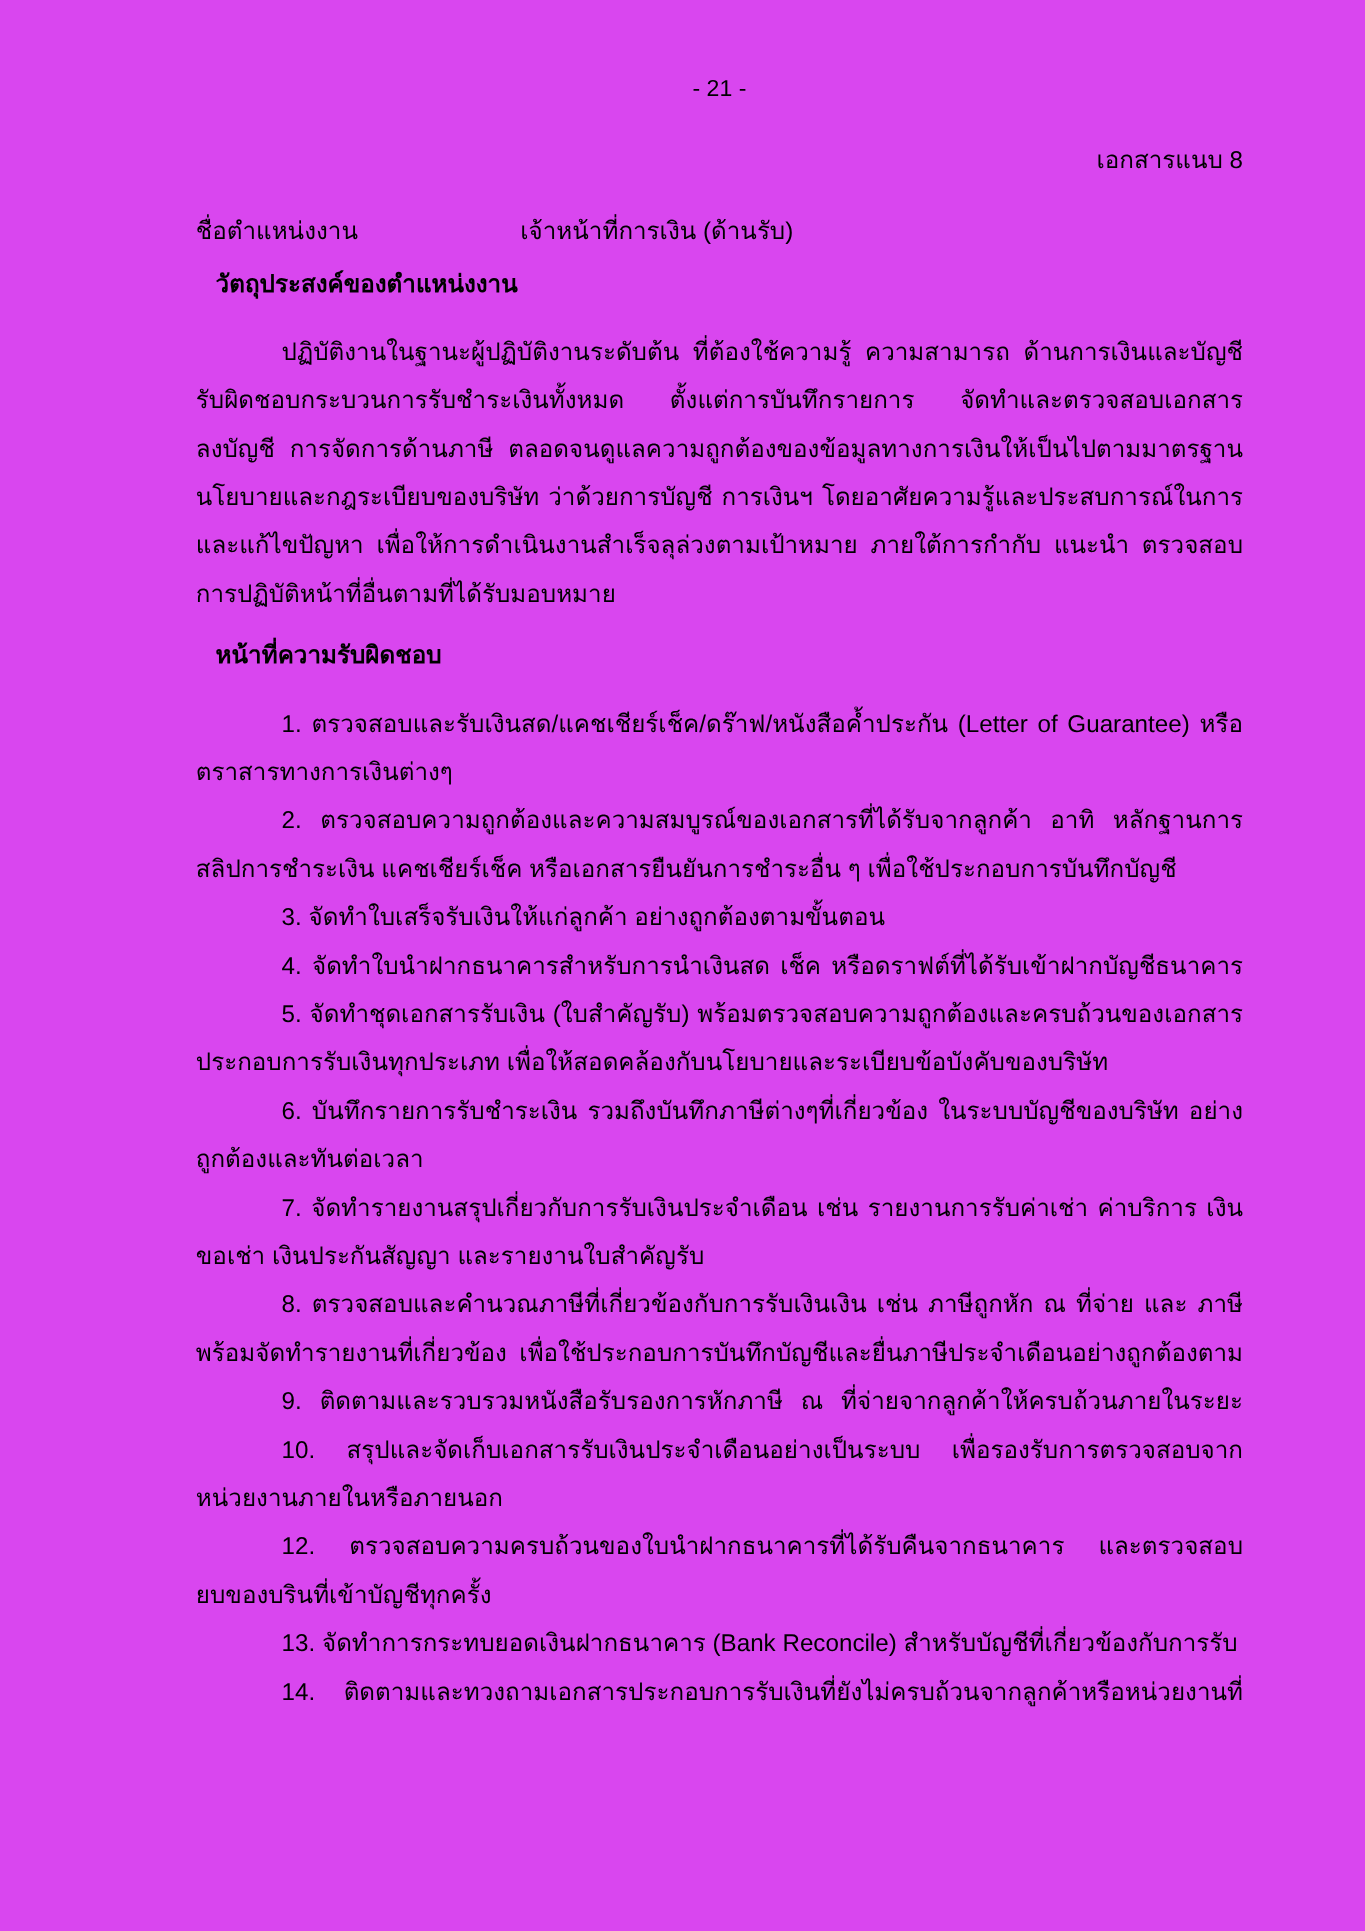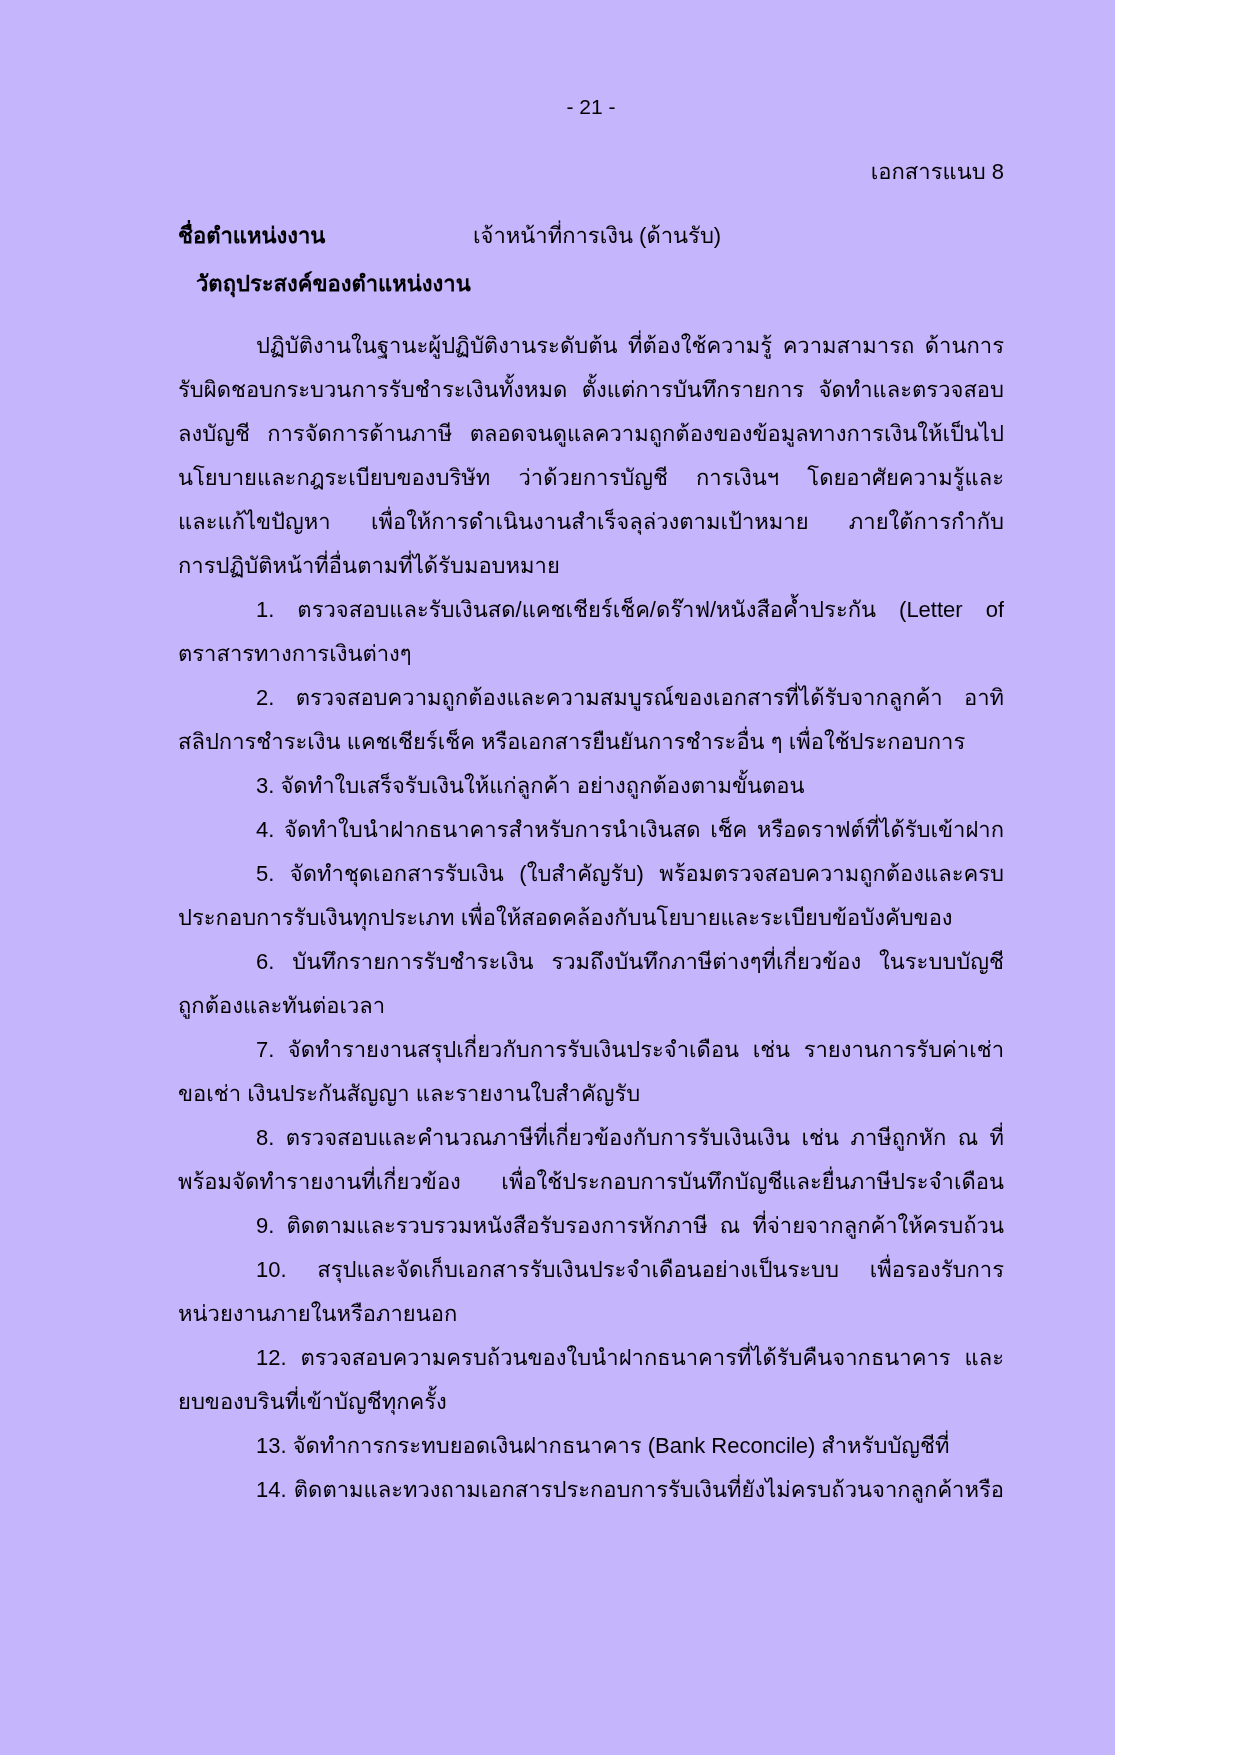--- a/index.html
+++ b/index.html
@@ -1,22 +1,22 @@
 <!DOCTYPE html>
 <html><head>
 <meta charset="utf-8">
 <style>
   html, body { margin: 0; padding: 0; background: #ffffff; }
   .page {
     position: relative;
-    width: 1115px;
+    width: 1241px;
     height: 1755px;
     box-sizing: border-box;
-    padding: 90px 111px 0 178px;
-    background: #c4b5fd;
+    padding: 64px 111px 0 178px;
+    background: #d946ef;
     color: #000000;
     font-family: "Liberation Sans", "DejaVu Sans", sans-serif;
     font-size: 22px;
     overflow: hidden;
   }
   .page-number {
     height: 34px;
     line-height: 34px;
     text-align: center;
     font-size: 21px;
@@ -26,21 +26,21 @@
     height: 44px;
     line-height: 44px;
     text-align: right;
     font-weight: normal;
   }
   .fields { margin-top: 20px; }
   .field-row { height: 44px; line-height: 44px; overflow: hidden; }
   .field-label {
     display: inline-block;
     width: 295px;
-    font-weight: bold;
+    font-weight: normal;
     vertical-align: top;
   }
   .heading {
     margin: 18px;
     height: 44px;
     line-height: 44px;
     font-size: 22px;
     font-weight: bold;
   }
   .heading.objective { margin-top: 4px; }
@@ -74,20 +74,21 @@
 
   <div id="objective-lines">
       <div class="line indent">ปฏิบัติงานในฐานะผู้ปฏิบัติงานระดับต้น ที่ต้องใช้ความรู้ ความสามารถ ด้านการเงินและบัญชี (ฝ่ายรับ)</div>
       <div class="line">รับผิดชอบกระบวนการรับชำระเงินทั้งหมด ตั้งแต่การบันทึกรายการ จัดทำและตรวจสอบเอกสารประกอบการ</div>
       <div class="line">ลงบัญชี การจัดการด้านภาษี ตลอดจนดูแลความถูกต้องของข้อมูลทางการเงินให้เป็นไปตามมาตรฐานบัญชีและ</div>
       <div class="line">นโยบายและกฎระเบียบของบริษัท ว่าด้วยการบัญชี การเงินฯ โดยอาศัยความรู้และประสบการณ์ในการวิเคราะห์</div>
       <div class="line">และแก้ไขปัญหา เพื่อให้การดำเนินงานสำเร็จลุล่วงตามเป้าหมาย ภายใต้การกำกับ แนะนำ ตรวจสอบ ตลอดจน</div>
       <div class="line left">การปฏิบัติหน้าที่อื่นตามที่ได้รับมอบหมาย</div>
     </div>
 
+  <div class="heading duties">หน้าที่ความรับผิดชอบ</div>
 
   <div id="duty-lines">
       <div class="line indent">1. ตรวจสอบและรับเงินสด/แคชเชียร์เช็ค/ดร๊าฟ/หนังสือค้ำประกัน (Letter of Guarantee) หรือ</div>
       <div class="line left">ตราสารทางการเงินต่างๆ</div>
       <div class="line indent">2. ตรวจสอบความถูกต้องและความสมบูรณ์ของเอกสารที่ได้รับจากลูกค้า อาทิ หลักฐานการโอนเงิน</div>
       <div class="line left">สลิปการชำระเงิน แคชเชียร์เช็ค หรือเอกสารยืนยันการชำระอื่น ๆ เพื่อใช้ประกอบการบันทึกบัญชี</div>
       <div class="line indent left">3. จัดทำใบเสร็จรับเงินให้แก่ลูกค้า อย่างถูกต้องตามขั้นตอน</div>
       <div class="line indent">4. จัดทำใบนำฝากธนาคารสำหรับการนำเงินสด เช็ค หรือดราฟต์ที่ได้รับเข้าฝากบัญชีธนาคารทันตามกำหนด</div>
       <div class="line indent">5. จัดทำชุดเอกสารรับเงิน (ใบสำคัญรับ) พร้อมตรวจสอบความถูกต้องและครบถ้วนของเอกสาร</div>
       <div class="line left">ประกอบการรับเงินทุกประเภท เพื่อให้สอดคล้องกับนโยบายและระเบียบข้อบังคับของบริษัท</div>

